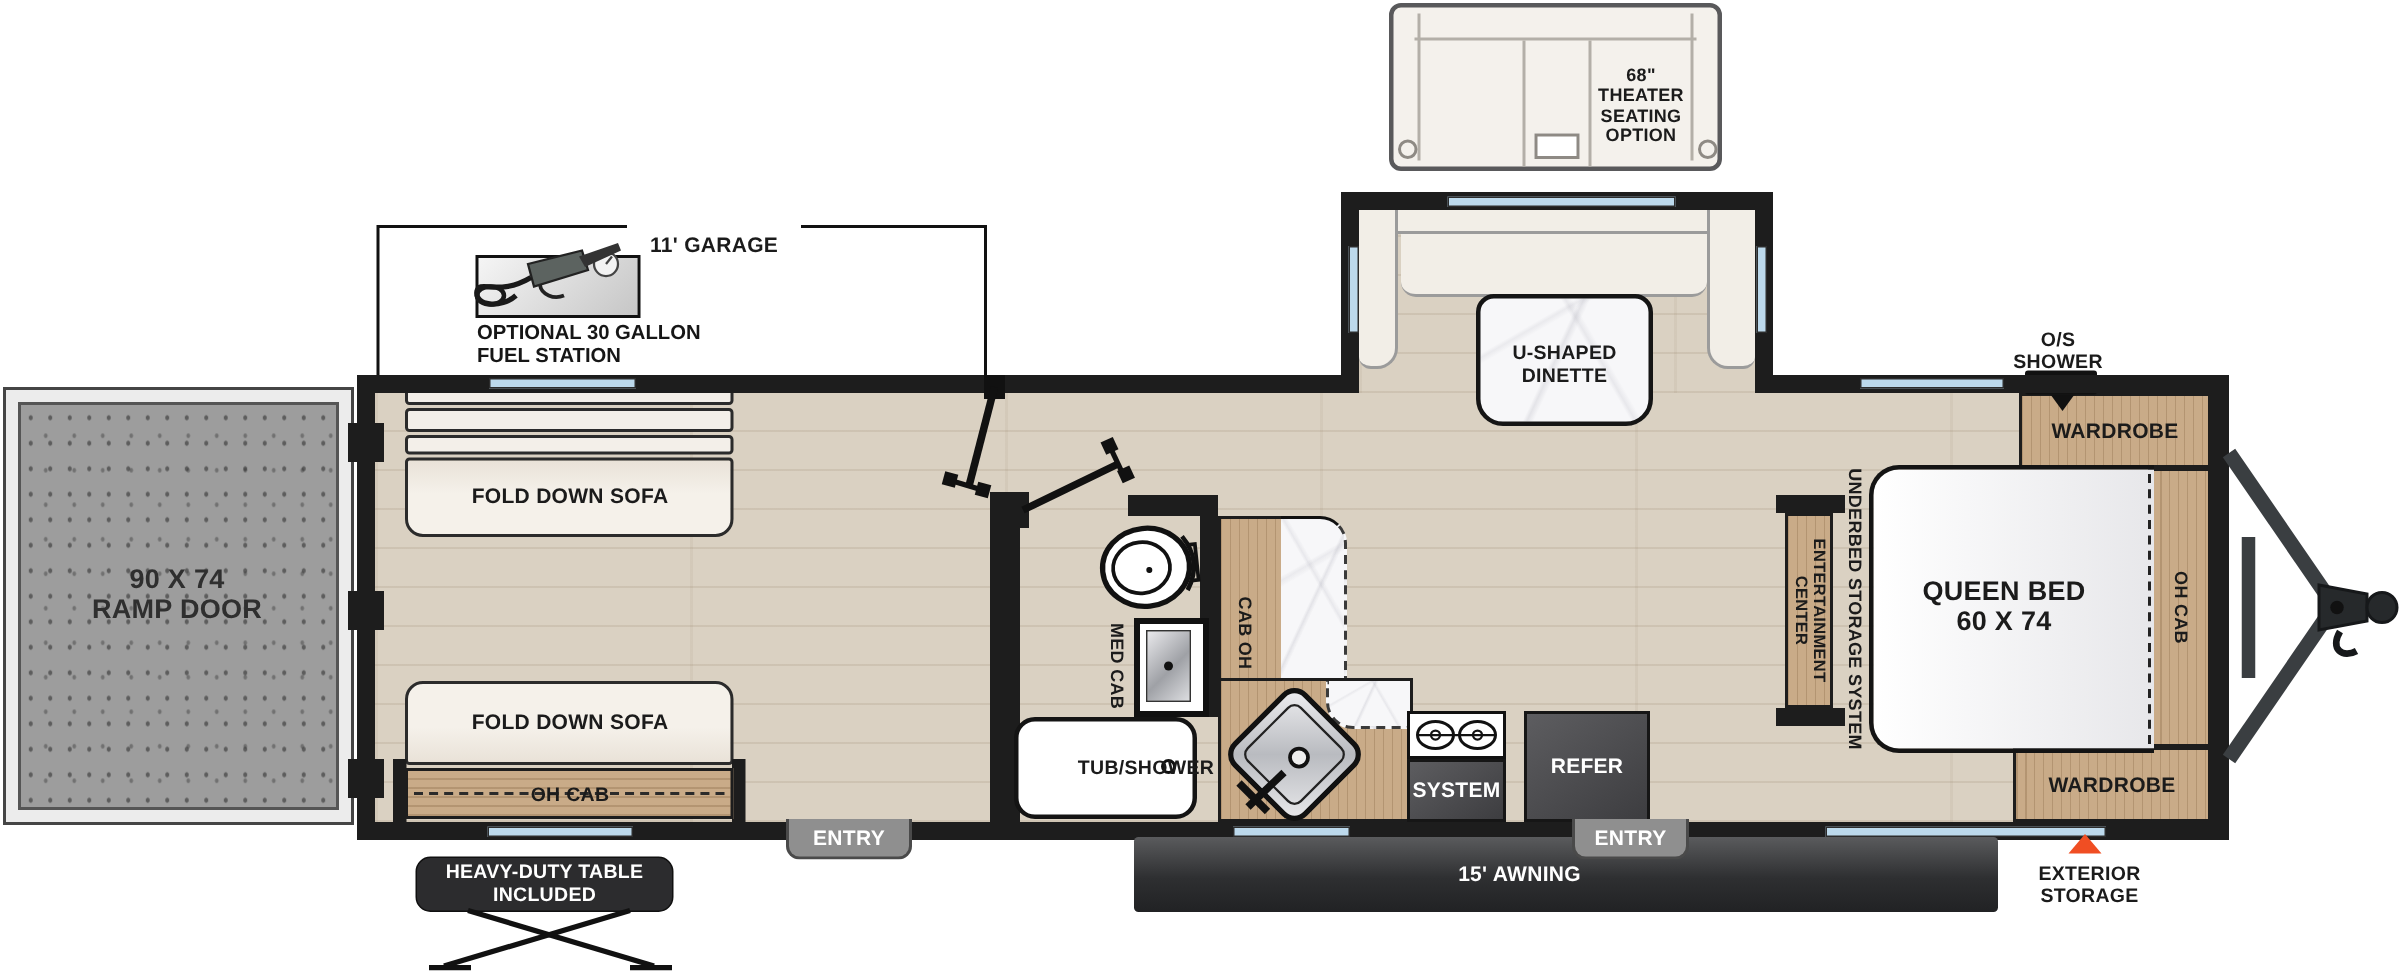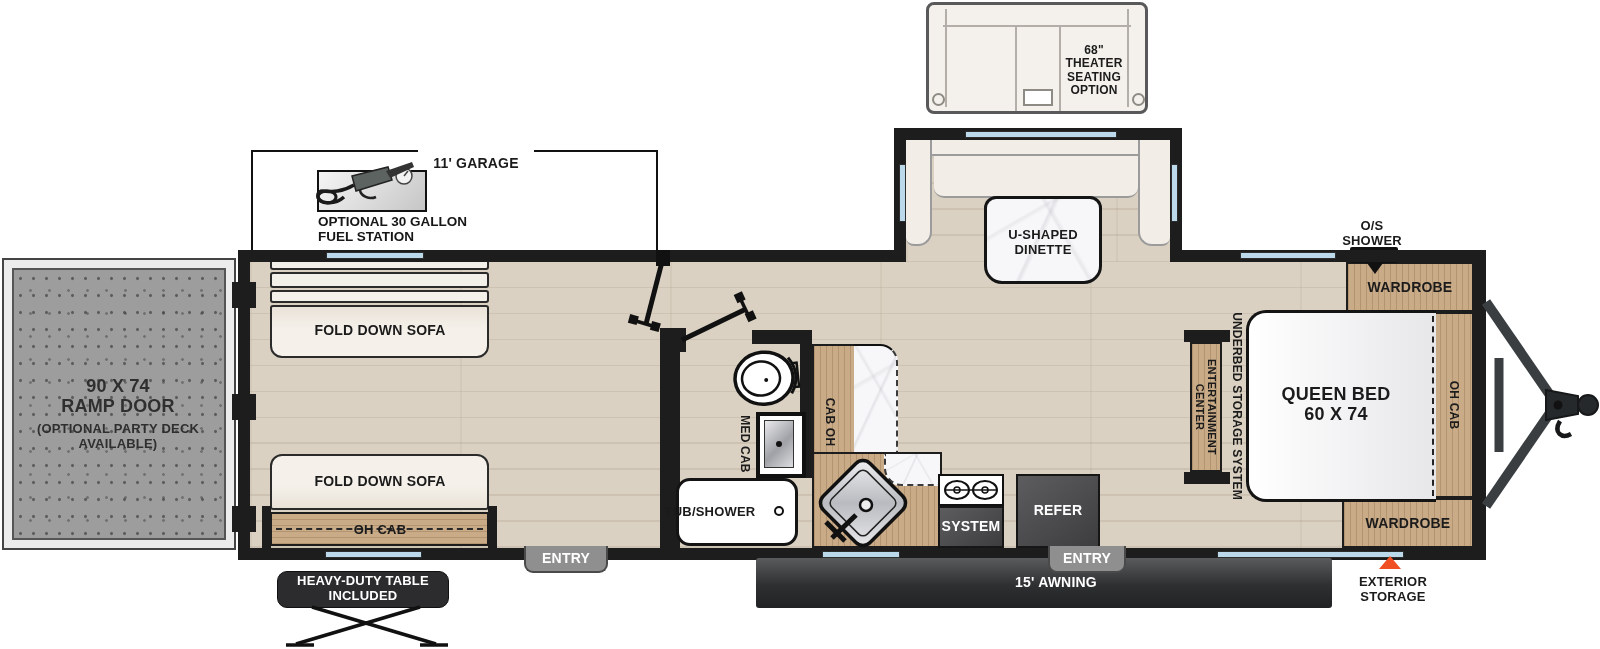--- a/index.html
+++ b/index.html
@@ -224,38 +224,36 @@
   <div class="lbl s14" style="left:476px;top:164px;">11' GARAGE</div>
   <div class="lbl-left" style="left:318px;top:215px;">OPTIONAL 30 GALLON
 FUEL STATION</div>
   <div class="lbl" style="left:1043px;top:243px;">U-SHAPED
 DINETTE</div>
   <div class="lbl s14" style="left:380px;top:331px;">FOLD DOWN SOFA</div>
   <div class="lbl s14" style="left:380px;top:482px;">FOLD DOWN SOFA</div>
   <div class="lbl" style="left:380px;top:530px;">OH CAB</div>
   <div class="lbl s15" style="left:118px;top:396px;color:#2f2f2f;">90 X 74
 RAMP DOOR</div>
-  <div class="lbl" style="left:118px;top:437px;color:#2f2f2f;">(OPTIONAL PARTY DECK
-AVAILABLE)</div>
   <div class="vlbl s12" style="left:744px;top:444px;">MED CAB</div>
-  <div class="lbl" style="left:710px;top:512px;">TUB/SHOWER</div>
+  <div class="lbl" style="left:764px;top:512px;">TUB/SHOWER</div>
   <div class="vlbl s12" style="left:829px;top:422px;">CAB OH</div>
   <div class="lbl s14 w" style="left:971px;top:527px;">SYSTEM</div>
   <div class="lbl s14 w" style="left:1058px;top:511px;">REFER</div>
   <div class="lbl s15" style="left:1336px;top:404px;">QUEEN BED
 60 X 74</div>
   <div class="vlbl s12" style="left:1236px;top:406px;">UNDERBED STORAGE SYSTEM</div>
   <div class="vlbl s11" style="left:1206px;top:407px;width:150px;">ENTERTAINMENT
 CENTER</div>
   <div class="lbl s14" style="left:1410px;top:288px;">WARDROBE</div>
   <div class="lbl s14" style="left:1408px;top:524px;">WARDROBE</div>
   <div class="vlbl s12" style="left:1453px;top:405px;">OH CAB</div>
   <div class="lbl" style="left:1372px;top:234px;">O/S
 SHOWER</div>
-  <div class="lbl s14 w" style="left:1056px;top:583px;">15' AWNING</div>
+  <div class="lbl s14 w" style="left:1013px;top:583px;">15' AWNING</div>
   <div class="lbl s14 w" style="left:566px;top:559px;">ENTRY</div>
   <div class="lbl s14 w" style="left:1087px;top:559px;">ENTRY</div>
   <div class="lbl w" style="left:363px;top:589px;">HEAVY-DUTY TABLE
 INCLUDED</div>
   <div class="lbl" style="left:1393px;top:590px;">EXTERIOR
 STORAGE</div>
 
 </div>
 
 </body></html>

